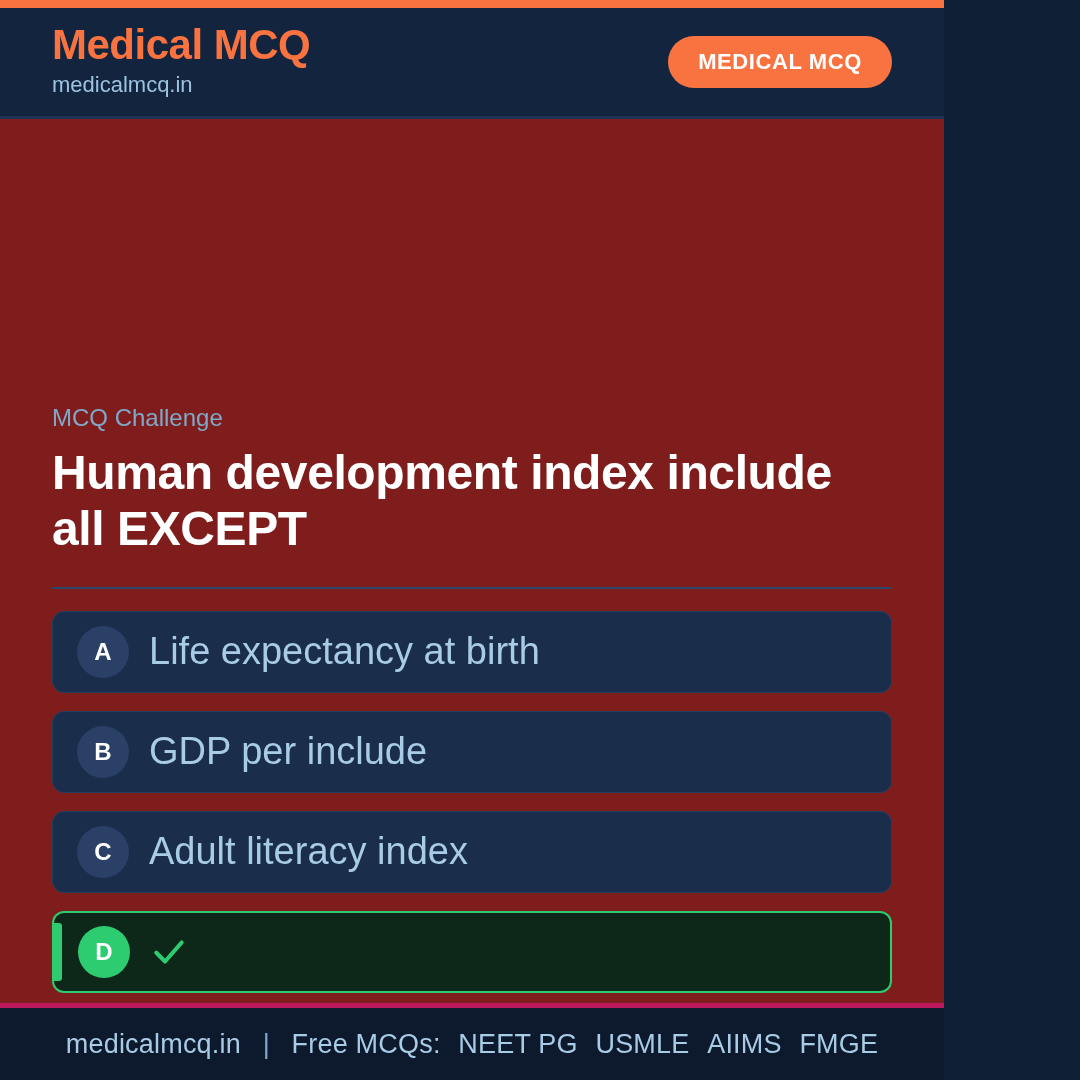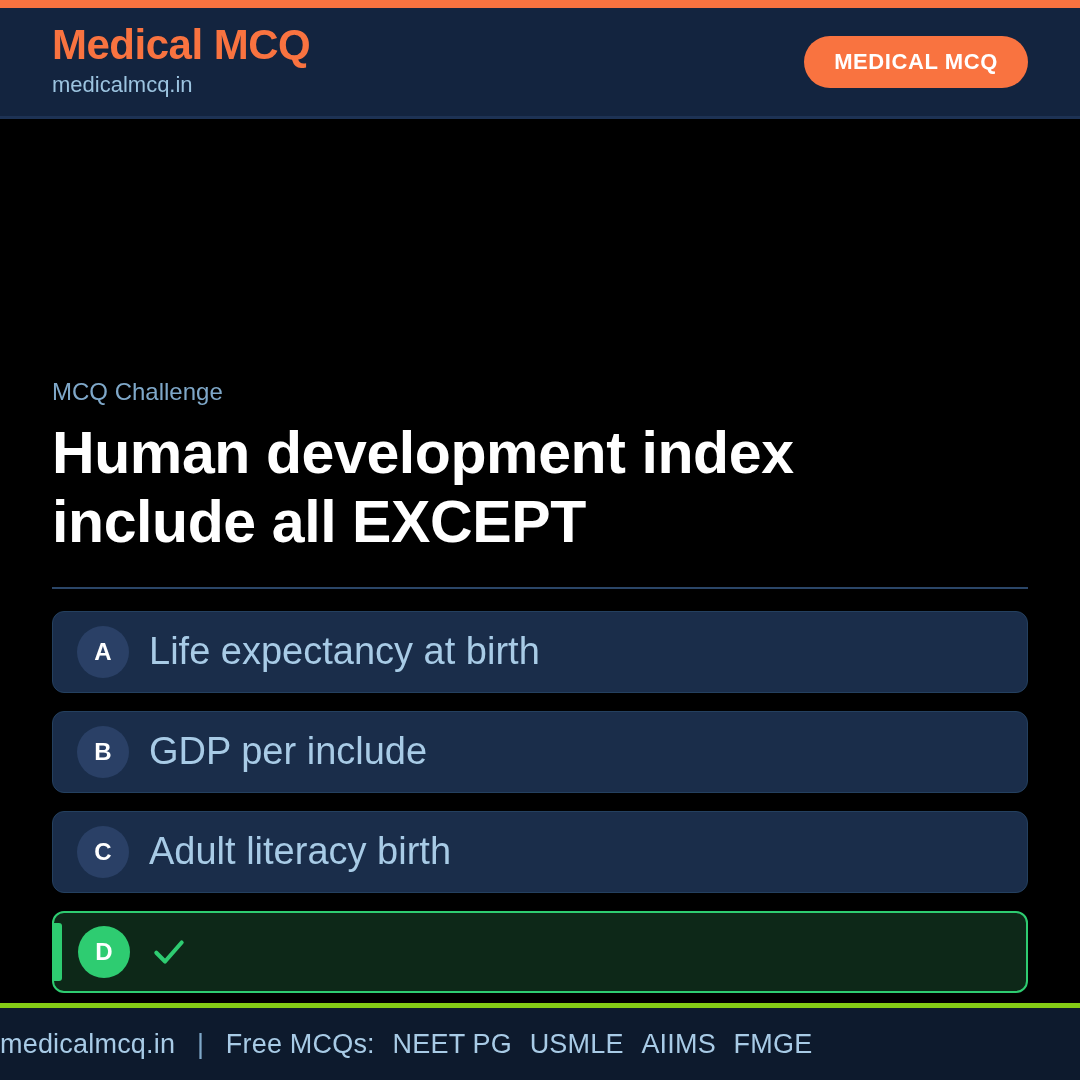--- a/index.html
+++ b/index.html
@@ -8,23 +8,23 @@
   }
   body {
     width: 1080px;
     height: 1080px;
     background: #0f1f36;
     font-family: "Liberation Sans", sans-serif;
     overflow: hidden;
   }
   .page {
     position: relative;
-    width: 1080px;
+    width: 944px;
     height: 1080px;
-    background: #000000;
+    background: #7f1d1d;
     display: flex;
     flex-direction: column;
   }
 
   
   .top-accent {
     height: 8px;
     width: 100%;
     background: #f97340;
     flex: none;
@@ -85,21 +85,21 @@
     margin-top: -42px;
   }
   .eyebrow {
     color: #7fa8c9;
     font-size: 24px;
     line-height: 1.2;
     margin-bottom: 12px;
   }
   .question {
     color: #ffffff;
-    font-size: 59px;
+    font-size: 48px;
     font-weight: bold;
     line-height: 1.17;
     letter-spacing: -0.4px;
     max-width: 860px;
   }
   .rule {
     height: 2px;
     background: #2b4668;
     margin: 30px 0 22px 0;
     width: 100%;
@@ -171,25 +171,26 @@
   .option.correct .label {
     color: #ffffff;
   }
   .option.correct .tick {
     display: block;
   }
 
   
   .footer {
     flex: none;
-    border-top: 5px solid #84cc16;
+    border-top: 5px solid #be185d;
     background: #0d1a2d;
     height: 72px;
     display: flex;
     align-items: center;
+    justify-content: center;
   }
   .footer-text {
     color: #a8cbe6;
     font-size: 27px;
     letter-spacing: 0.2px;
     white-space: nowrap;
   }
   .footer-sep {
     display: inline-block;
     padding: 0 14px;
@@ -229,21 +230,21 @@
         </div>
 
         <div class="option">
           <div class="badge">B</div>
           <div class="label">GDP per include</div>
 
         </div>
 
         <div class="option">
           <div class="badge">C</div>
-          <div class="label">Adult literacy birth</div>
+          <div class="label">Adult literacy index</div>
 
         </div>
 
         <div class="option correct">
           <div class="accent"></div>
           <div class="badge">D</div>
           <div class="tick">
             <svg viewBox="0 0 24 24" width="38" height="38" fill="none" stroke="#2ecc71" stroke-width="2.6" stroke-linecap="round" stroke-linejoin="round">
               <path d="M4 12.5 L9.5 18 L20 6"></path>
             </svg>

